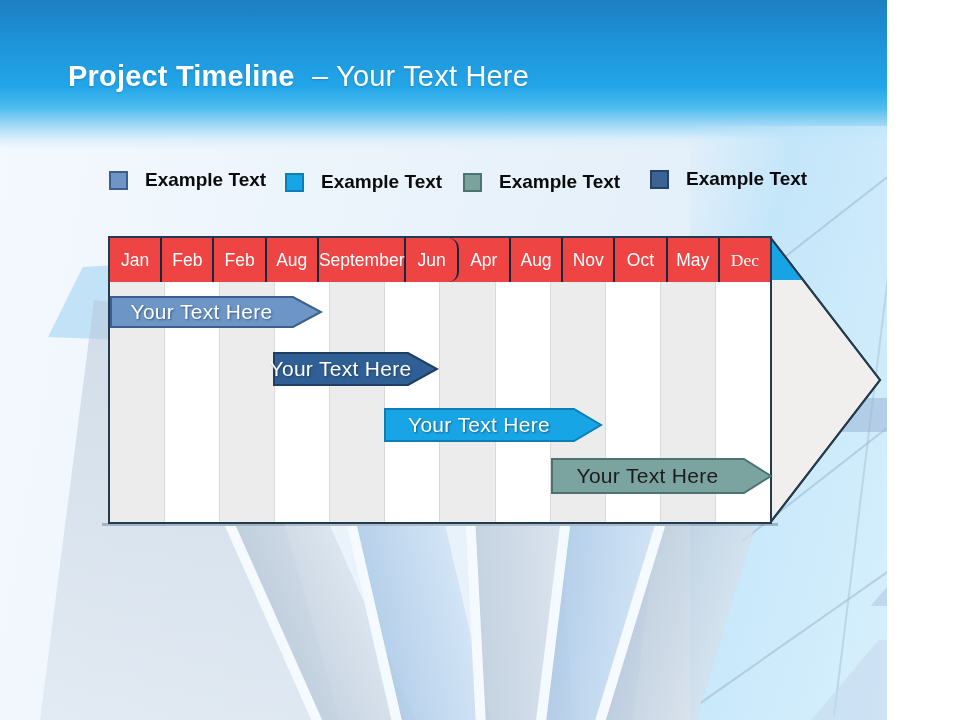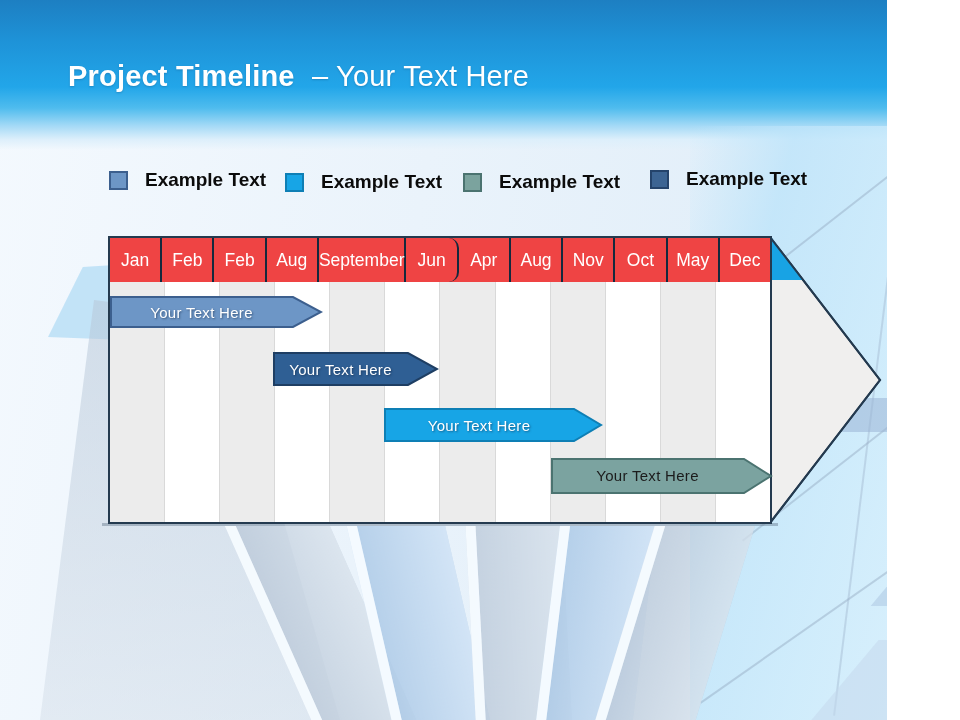--- a/index.html
+++ b/index.html
@@ -63,21 +63,21 @@
   .tl-month:last-child{border-right:none;}
   .tl-body{display:flex;height:calc(100% - 44px);}
   .tl-col{flex:1;border-right:1px solid #d9d9d9;}
   .tl-col:nth-child(odd){background:#ececec;}
   .tl-col:nth-child(even){background:#ffffff;}
   .tl-col:last-child{border-right:none;}
   
   .bar{position:absolute;z-index:5;}
   .bar svg{display:block;}
   .bar-label{position:absolute;left:0;top:0;display:flex;align-items:center;
-    justify-content:center;font-size:15px;white-space:nowrap;letter-spacing:.3px;}
+    justify-content:center;font-size:21px;white-space:nowrap;letter-spacing:.3px;}
   .bar-label.light{text-shadow:1px 1px 2px rgba(20,40,70,.55);}
   .b1{left:110px;top:296px;} .b1 .bar-label{width:183px;height:32px;}
   .b2{left:273px;top:352px;} .b2 .bar-label{width:135px;height:34px;}
   .b3{left:384px;top:408px;} .b3 .bar-label{width:190px;height:34px;}
   .b4{left:551px;top:458px;} .b4 .bar-label{width:193px;height:35px;}
 </style>
 </head>
 <body>
 
 <div class="slide">
@@ -136,21 +136,21 @@
       <div class="tl-month" style="border-right-color: rgb(20, 41, 61);">Feb</div>
       <div class="tl-month" style="border-right-color: rgb(20, 41, 61);">Feb</div>
       <div class="tl-month" style="border-right-color: rgb(20, 41, 61);">Aug</div>
       <div class="tl-month" style="border-right-color: rgb(20, 41, 61);">September</div>
       <div class="tl-month" style="border-right-color: rgb(20, 41, 61); border-radius: 10px;">Jun</div>
       <div class="tl-month" style="border-right-color: rgb(20, 41, 61);">Apr</div>
       <div class="tl-month" style="border-right-color: rgb(20, 41, 61);">Aug</div>
       <div class="tl-month" style="border-right-color: rgb(20, 41, 61);">Nov</div>
       <div class="tl-month" style="border-right-color: rgb(20, 41, 61);">Oct</div>
       <div class="tl-month" style="border-right-color: rgb(20, 41, 61);">May</div>
-      <div class="tl-month" style="border-right-color: rgb(20, 41, 61);">Dec</div>
+      <div class="tl-month" style="border-right-color: rgb(20, 41, 61); font-family: Liberation Serif, serif;">Dec</div>
     </div>
     <div class="tl-body">
       <div class="tl-col"></div>
       <div class="tl-col"></div>
       <div class="tl-col"></div>
       <div class="tl-col"></div>
       <div class="tl-col"></div>
       <div class="tl-col"></div>
       <div class="tl-col"></div>
       <div class="tl-col"></div>

